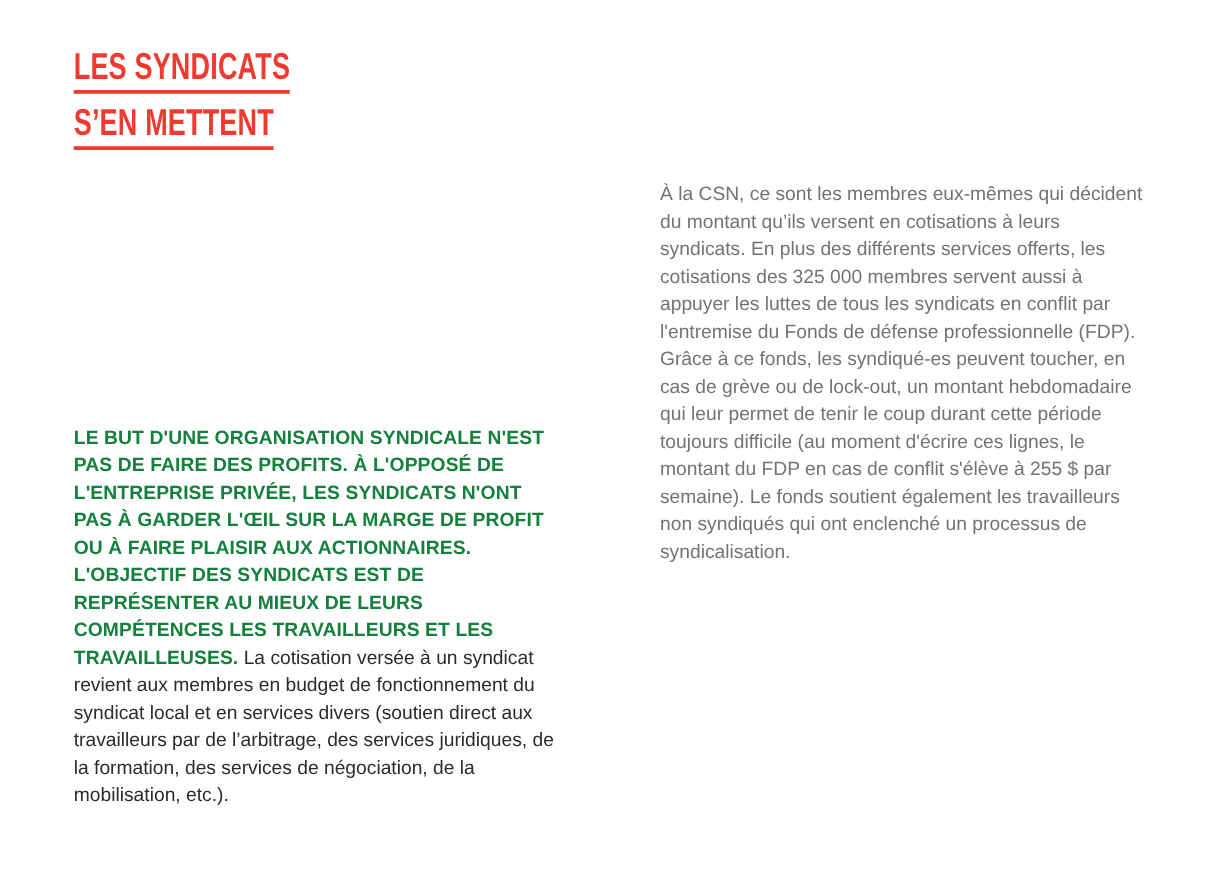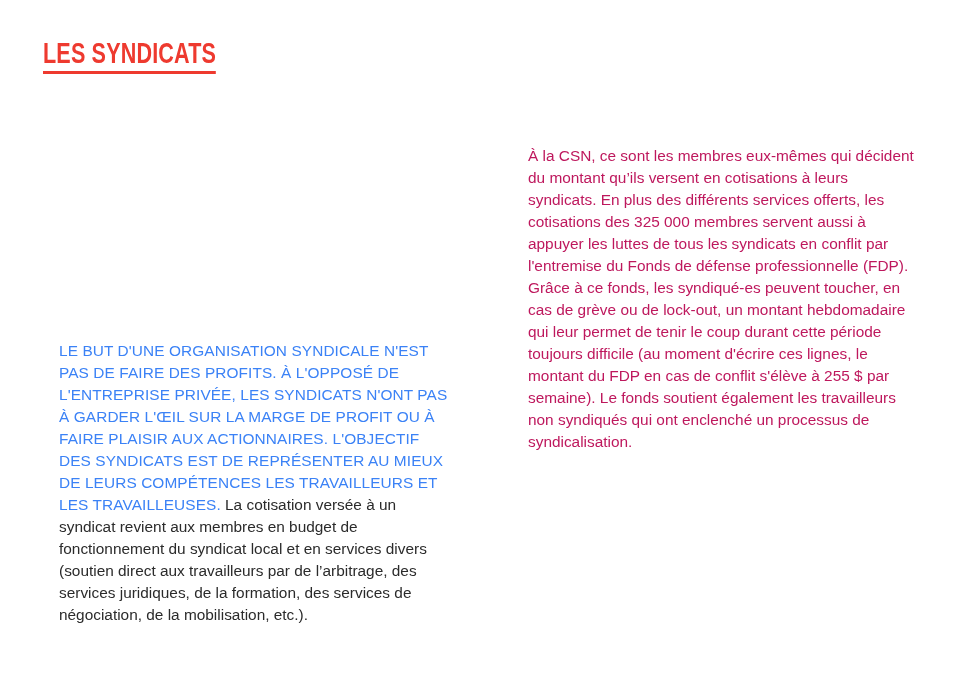--- a/index.html
+++ b/index.html
@@ -9,21 +9,21 @@
     }
     body {
       width: 966px;
       height: 700px;
       position: relative;
       overflow: hidden;
       font-family: "Liberation Sans", sans-serif;
     }
     .headline {
       position: absolute;
-      left: 43px;
+      left: 59px;
       top: 34px;
       margin: 0;
       padding: 0;
     }
     .headline-line {
       display: block;
       height: 45px;
       position: relative;
     }
     .headline-line span {
@@ -44,38 +44,39 @@
       position: absolute;
       left: 59px;
       top: 340px;
       width: 390px;
       font-size: 15.4px;
       line-height: 22px;
       color: #2b2b2b;
       margin: 0;
     }
     .lead {
-      color: #3b82f6;
-      font-weight: normal;
+      color: #15803d;
+      font-weight: bold;
       text-transform: uppercase;
       letter-spacing: 0.1px;
     }
     .right-col {
       position: absolute;
       left: 528px;
       top: 145px;
       width: 390px;
       font-size: 15.4px;
       line-height: 22px;
-      color: #be185d;
+      color: #737373;
       margin: 0;
     }
   </style>
 </head>
 <body>
 
 <h1 class="headline">
   <div class="headline-line"><span>LES SYNDICATS</span></div>
+  <div class="headline-line"><span>S’EN METTENT</span></div>
 </h1>
 
 <p class="left-col"><span class="lead">LE BUT D'UNE ORGANISATION SYNDICALE N'EST PAS DE FAIRE DES PROFITS. À L'OPPOSÉ DE L'ENTREPRISE PRIVÉE, LES SYNDICATS N'ONT PAS À GARDER L'ŒIL SUR LA MARGE DE PROFIT OU À FAIRE PLAISIR AUX ACTIONNAIRES. L'OBJECTIF DES SYNDICATS EST DE REPRÉSENTER AU MIEUX DE LEURS COMPÉTENCES LES TRAVAILLEURS ET LES TRAVAILLEUSES.</span><span> La cotisation versée à un syndicat revient aux membres en budget de fonctionnement du syndicat local et en services divers (soutien direct aux travailleurs par de l’arbitrage, des services juridiques, de la formation, des services de négociation, de la mobilisation, etc.).</span></p>
 
 <p class="right-col">À la CSN, ce sont les membres eux-mêmes qui décident du montant qu’ils versent en cotisations à leurs syndicats. En plus des différents services offerts, les cotisations des 325 000 membres servent aussi à appuyer les luttes de tous les syndicats en conflit par l'entremise du Fonds de défense professionnelle (FDP). Grâce à ce fonds, les syndiqué-es peuvent toucher, en cas de grève ou de lock-out, un montant hebdomadaire qui leur permet de tenir le coup durant cette période toujours difficile (au moment d'écrire ces lignes, le montant du FDP en cas de conflit s'élève à 255 $ par semaine). Le fonds soutient également les travailleurs non syndiqués qui ont enclenché un processus de syndicalisation.</p>
 
 </body></html>

